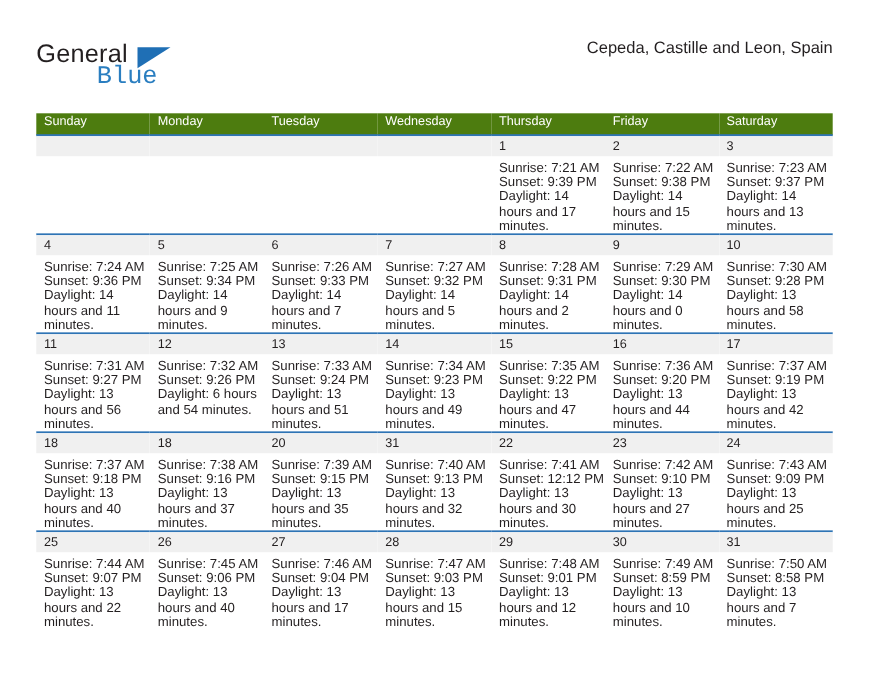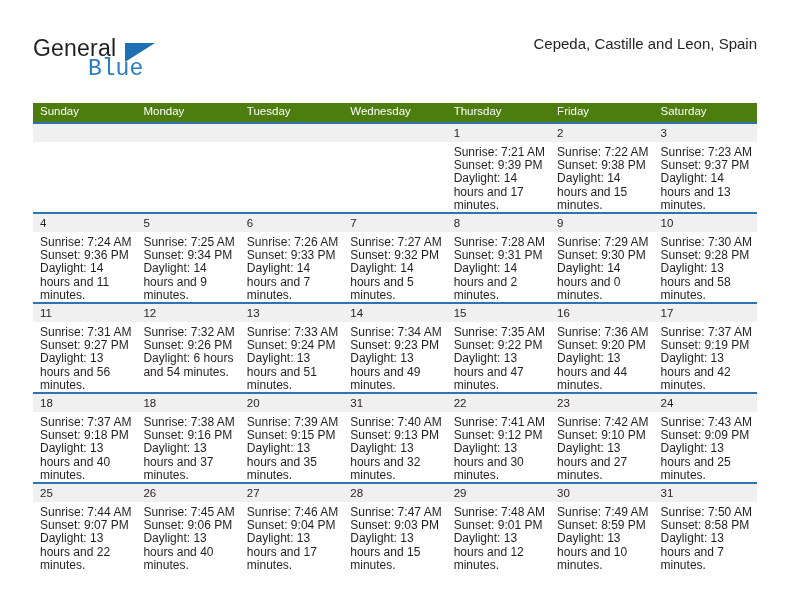--- a/index.html
+++ b/index.html
@@ -407,21 +407,21 @@
                 <div>Sunset: 9:13 PM</div>
                 <div class="daylight">Daylight: 13 hours and 32 minutes.</div>
               </div>
             </div>
           </td>
           <td>
             <div class="daycell">
               <div class="daynum-band">22</div>
               <div class="info">
                 <div>Sunrise: 7:41 AM</div>
-                <div>Sunset: 9:12 PM</div>
+                <div>Sunset: 12:12 PM</div>
                 <div class="daylight">Daylight: 13 hours and 30 minutes.</div>
               </div>
             </div>
           </td>
           <td>
             <div class="daycell">
               <div class="daynum-band">23</div>
               <div class="info">
                 <div>Sunrise: 7:42 AM</div>
                 <div>Sunset: 9:10 PM</div>

